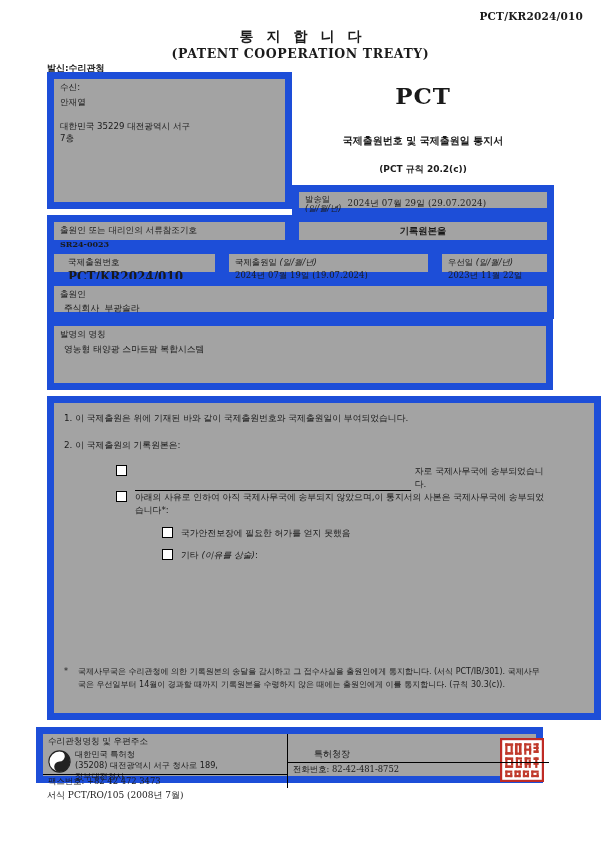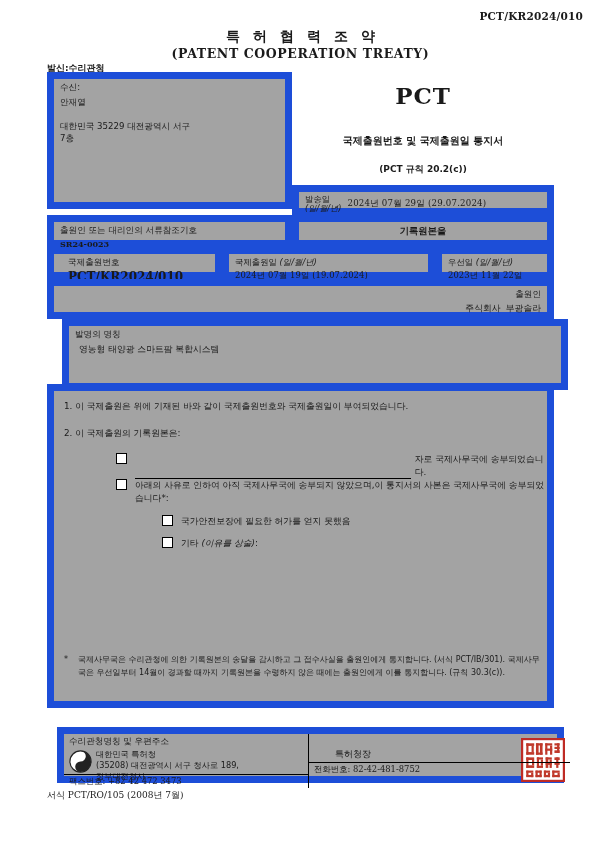--- a/index.html
+++ b/index.html
@@ -125,29 +125,29 @@
   
   #appno-box { left: 47px; top: 247px; width: 175px; height: 32px; padding-left: 14px; }
   #appno-box .val { font-family: "DejaVu Serif","Liberation Serif",serif; font-weight: bold; font-size: 12px; margin-top: 1px;}
   #filing-box { left: 222px; top: 247px; width: 213px; height: 32px; }
   #prio-box { left: 435px; top: 247px; width: 119px; height: 32px; }
   .datecell .lbl { font-size: 8.4px; }
   .datecell .lbl i { font-style: italic; }
   .datecell .val { font-family: "DejaVu Serif","Liberation Serif",serif; font-size: 8.4px; margin-top: 2px; letter-spacing: .1px;}
 
   
-  #applicant-box { left: 47px; top: 279px; width: 507px; height: 40px; text-align: right; }
+  #applicant-box { left: 47px; top: 279px; width: 507px; height: 40px; }
   #applicant-box .val { margin-top: 2px; padding-left: 4px; font-size: 8.8px; font-family: Liberation Mono, monospace;}
 
   
-  #invtitle-box { left: 62px; top: 319px; width: 506px; height: 71px; }
+  #invtitle-box { left: 47px; top: 319px; width: 506px; height: 71px; }
   #invtitle-box .val { margin-top: 2px; padding-left: 4px; font-size: 8.8px;}
 
   
-  #body-box { left: 47px; top: 384px; width: 507px; height: 324px; }
+  #body-box { left: 47px; top: 396px; width: 554px; height: 324px; }
   .item {
     position: absolute;
     font-size: 8.8px;
     line-height: 1.55;
   }
   #item1 { left: 10px; top: 9px; width: 480px; }
   #item2 { left: 10px; top: 36px; width: 480px; }
 
   .chk {
     display: inline-block;
@@ -178,21 +178,21 @@
     left: 10px;
     top: 263px;
     width: 480px;
     font-size: 8px;
     line-height: 1.6;
   }
   #footnote .star { position: absolute; left: 0; top: 0; }
   #footnote .ftxt { display: block; padding-left: 14px; }
 
   
-  #office-box { left: 57px; top: 727px; width: 507px; height: 56px; }
+  #office-box { left: 36px; top: 727px; width: 507px; height: 56px; }
   #office-left {
     position: absolute; left: 0; top: 0; width: 245px; height: 54px;
     border-right: 1px solid #000; box-sizing: border-box;
   }
   #office-left .hdr { font-size: 8.6px; padding: 2px 5px 0 5px; }
   #office-left .body { display: flex; gap: 4px; padding: 0 5px; }
   #office-left .addr-lines { font-size: 8.2px; line-height: 1.32; padding-top: 1px;}
   #fax-row {
     position: absolute; left: 0; bottom: 0; width: 245px;
     border-top: 1px solid #000; box-sizing: border-box;
@@ -233,21 +233,21 @@
   }
 </style>
 </head>
 <body>
 
 <div id="page">
 
   <div class="doc-ref">PCT/KR2024/010</div>
 
   <div class="title-block">
-    <div class="title-ko">특허협력조약</div>
+    <div class="title-ko">통지합니다</div>
     <div class="title-en">(PATENT  COOPERATION  TREATY)</div>
   </div>
 
   <div class="from-label">발신:수리관청</div>
 
   <div class="box pad" id="addressee-box">
     <div class="cell-label">수신:</div>
     <div class="cell-value who">안재열</div>
     <div class="cell-value addr">대한민국 35229 대전광역시 서구
 7층</div>

